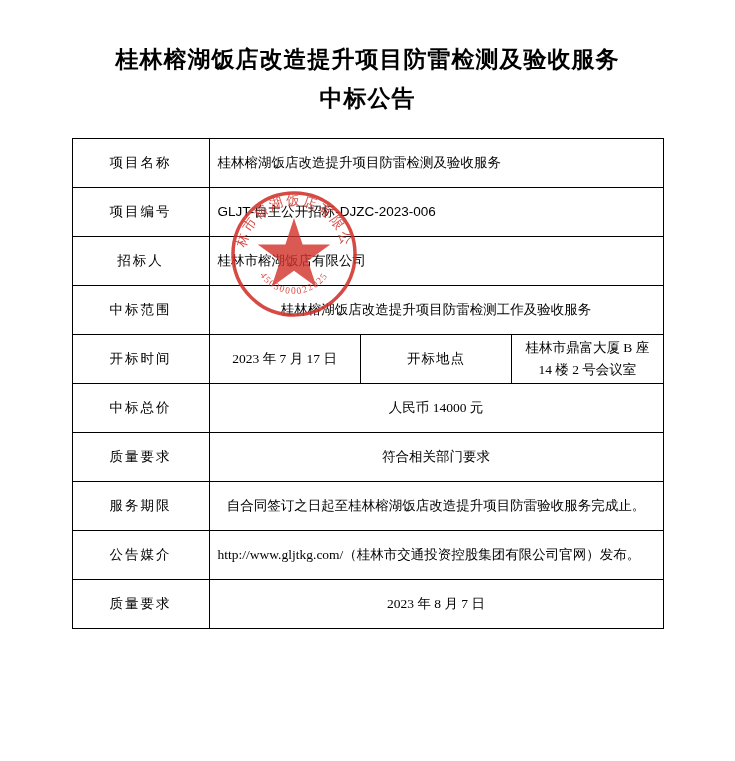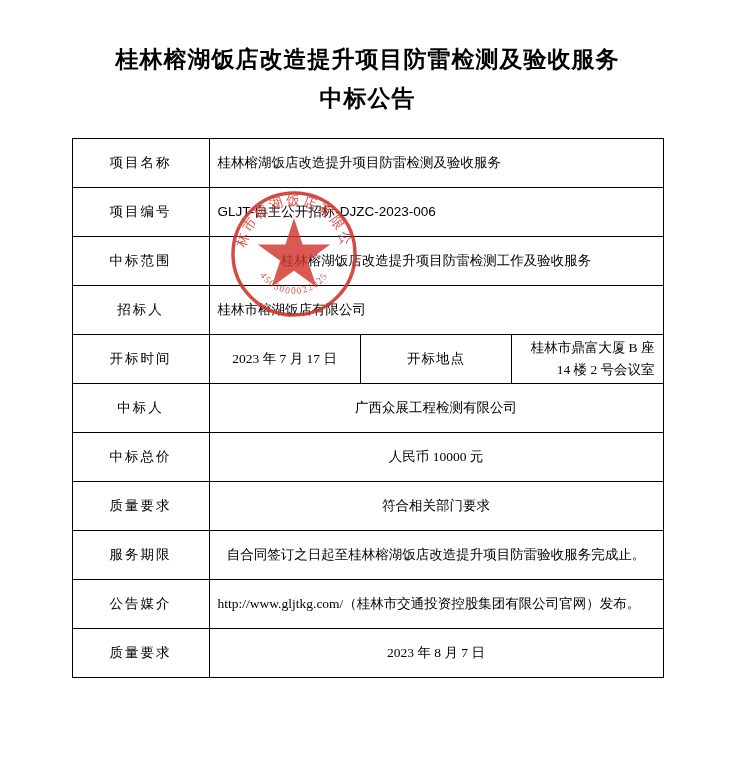--- a/index.html
+++ b/index.html
@@ -67,21 +67,21 @@
   td.tall {
     height: 58px;
   }
   td.mid-label {
     width: 92px;
     text-align: center;
     letter-spacing: 1px;
     border-radius: 7px;
   }
   td.addr {
-    text-align: right;
+    text-align: center;
     padding-left: 8px;
     line-height: 1.55;
   }
   .seal {
     position: absolute;
     left: 228px;
     top: 188px;
     width: 132px;
     height: 132px;
     z-index: 5;
@@ -124,40 +124,36 @@
     <tbody>
       <tr>
         <td class="label">项目名称</td>
         <td class="value-left" colspan="3">桂林榕湖饭店改造提升项目防雷检测及验收服务</td>
       </tr>
       <tr>
         <td class="label">项目编号</td>
         <td class="value-left mono" colspan="3">GLJT-自主公开招标-DJZC-2023-006</td>
       </tr>
       <tr>
+        <td class="label">招标人</td>
+        <td class="value-left" colspan="3">桂林市榕湖饭店有限公司</td>
+      </tr>
+      <tr>
         <td class="label">中标范围</td>
         <td class="value-center" colspan="3">桂林榕湖饭店改造提升项目防雷检测工作及验收服务</td>
-      </tr>
-      <tr>
-        <td class="label">招标人</td>
-        <td class="value-left" colspan="3">桂林市榕湖饭店有限公司</td>
       </tr>
       <tr>
         <td class="label tall">开标时间</td>
         <td class="value-center tall">2023 年 7 月 17 日</td>
         <td class="mid-label tall">开标地点</td>
         <td class="addr tall">桂林市鼎富大厦 B 座 14 楼 2 号会议室</td>
       </tr>
       <tr>
-        <td class="label">中标人</td>
-        <td class="value-center" colspan="3">广西众展工程检测有限公司</td>
-      </tr>
-      <tr>
         <td class="label">中标总价</td>
-        <td class="value-center" colspan="3">人民币 10000 元</td>
+        <td class="value-center" colspan="3">人民币 14000 元</td>
       </tr>
       <tr>
         <td class="label">质量要求</td>
         <td class="value-center" colspan="3">符合相关部门要求</td>
       </tr>
       <tr>
         <td class="label">服务期限</td>
         <td class="value-center" colspan="3">自合同签订之日起至桂林榕湖饭店改造提升项目防雷验收服务完成止。</td>
       </tr>
       <tr>

